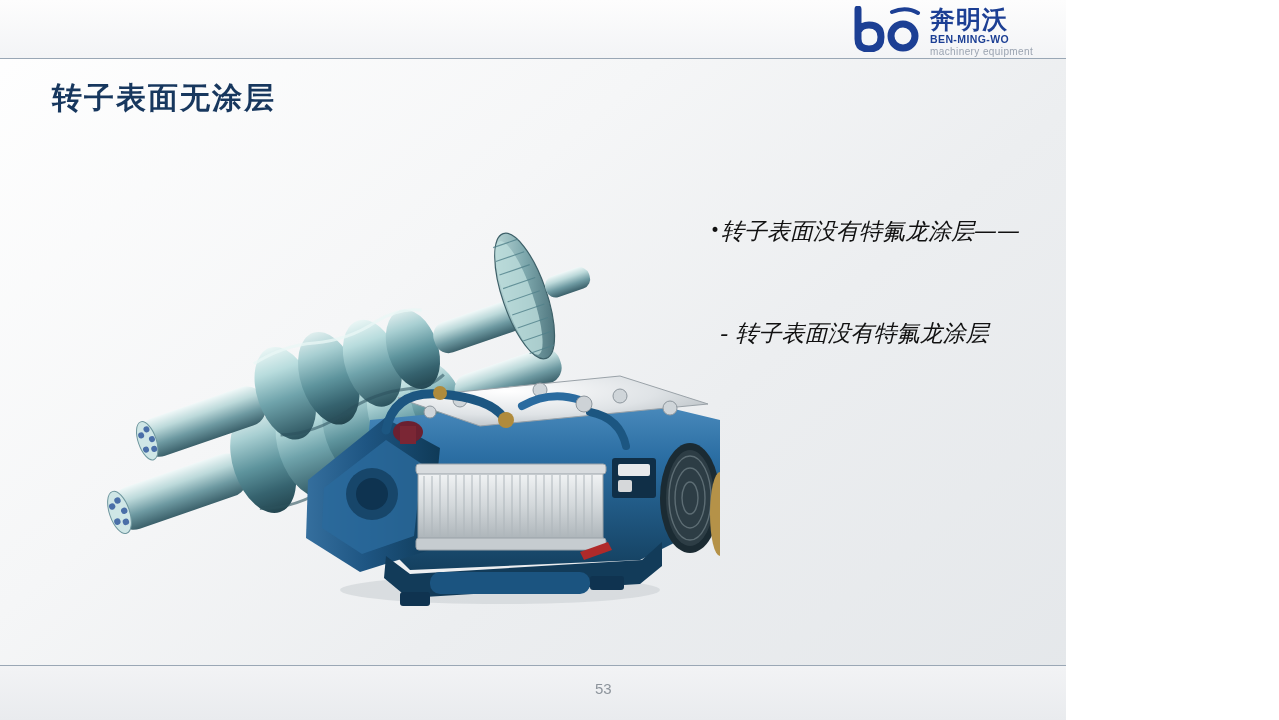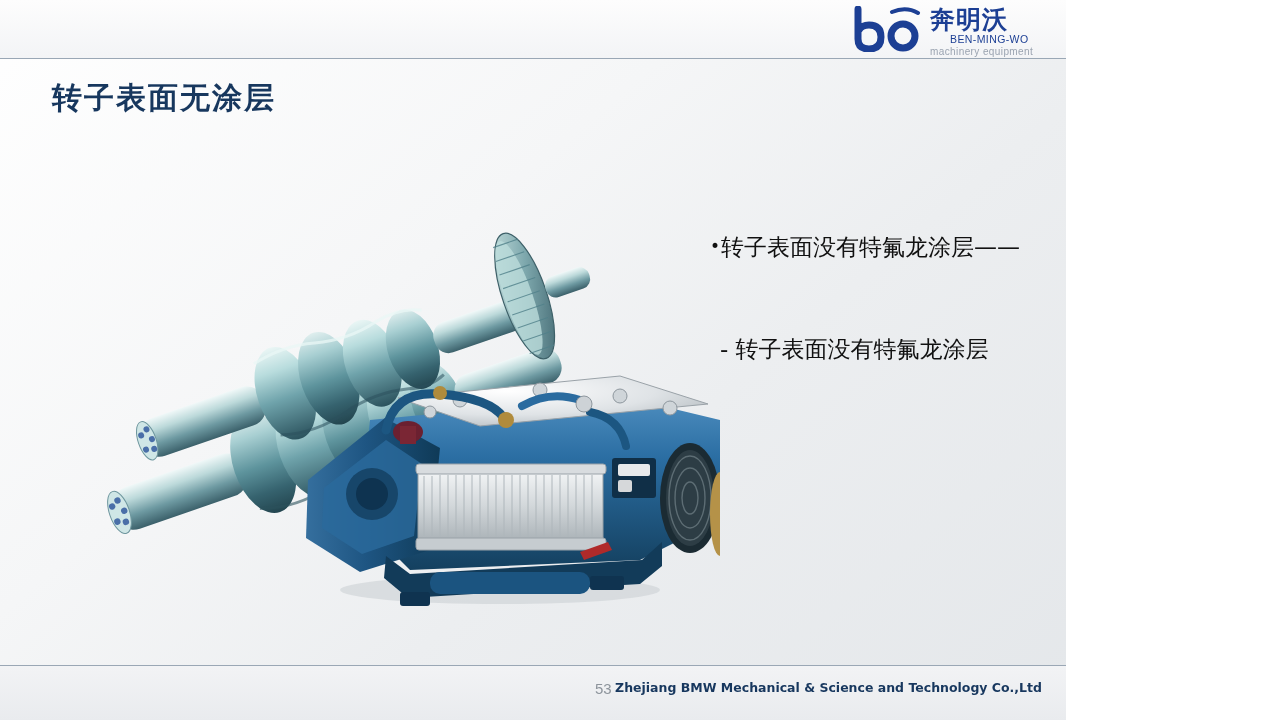--- a/index.html
+++ b/index.html
@@ -49,25 +49,24 @@
   .logo-cn {
     font-size: 25px;
     font-weight: bold;
     color: #1c3f94;
     letter-spacing: 1px;
     line-height: 26px;
     font-family: "DejaVu Sans", sans-serif;
   }
   .logo-en {
     font-size: 10.5px;
-    font-weight: normal;
+    font-weight: bold;
     color: #1c3f94;
     letter-spacing: 0.4px;
     line-height: 13px;
-    margin-left: 20px;
   }
   .logo-sub {
     font-size: 10px;
     color: #9aa3b0;
     letter-spacing: 0.4px;
     line-height: 11px;
   }
   
   .title {
     position: absolute;
@@ -76,24 +75,25 @@
     font-size: 30px;
     font-weight: bold;
     color: #17375e;
     letter-spacing: 2px;
     font-family: "DejaVu Sans", sans-serif;
   }
   
   .bullets {
     position: absolute;
     left: 710px;
-    top: 224px;
+    top: 208px;
     width: 540px;
     color: #111111;
     font-family: "DejaVu Sans", sans-serif;
+    font-style: italic;
   }
   .bullet-line {
     font-size: 23px;
     line-height: 44px;
     white-space: nowrap;
   }
   .bullet-line.indent {
     padding-left: 10px;
   }
   .bullet-dot {
@@ -376,15 +376,14 @@
     </div>
     <div class="gap"></div>
     <div class="bullet-line indent">
       <span> - 转子表面没有特氟龙涂层</span>
     </div>
   </div>
 
   <div class="footer-rule"></div>
   <div class="footer-band"></div>
   <div class="page-number">53</div>
-  <div class="footer-text">Zhejiang BMW Mechanical &amp; Science and Technology Co.,Ltd</div>
 
 </div>
 
 </body></html>

